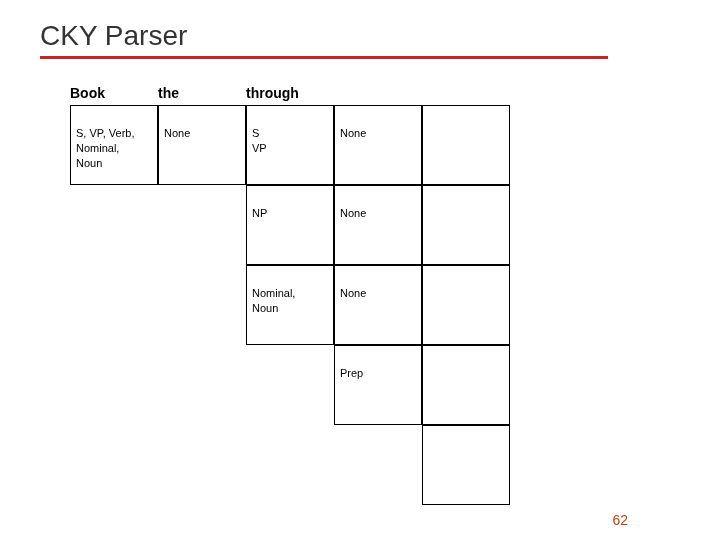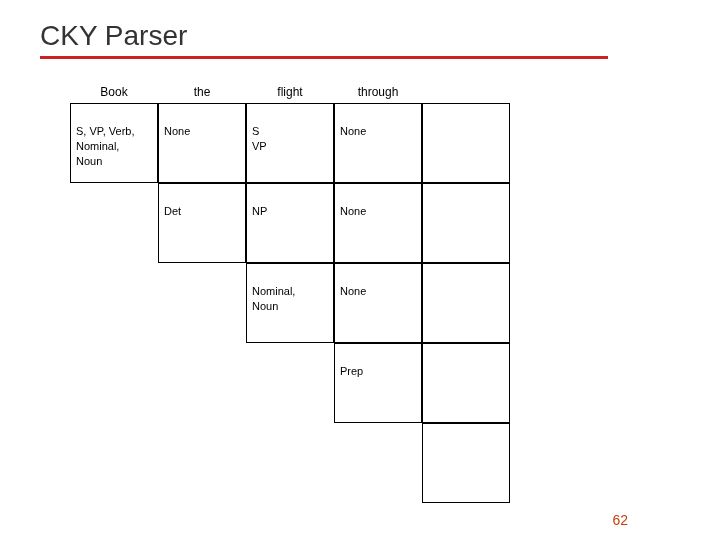--- a/index.html
+++ b/index.html
@@ -70,24 +70,23 @@
       border: none;
       background: transparent;
     }
 
     .cell-content {
       font-size: 11px;
       line-height: 1.35;
     }
 
     .word-label {
-      font-weight: normal;
-      font-size: 12px;
+      font-weight: bold;
+      font-size: 14px;
       width: 88px;
-      text-align: center;
       padding: 6px 0 4px 0;
     }
 
     .page-number {
       position: absolute;
       bottom: 12px;
       right: 20px;
       font-size: 14px;
       color: #c2410c;
     }
@@ -99,42 +98,38 @@
   <div class="title-area">
     <h1 class="page-title">CKY Parser</h1>
     <div class="red-line"></div>
   </div>
 
   <div class="cky-layout">
 
     <div class="header-row">
       <div class="word-label">Book</div>
       <div class="word-label">the</div>
-      <div class="word-label">flight</div>
       <div class="word-label">through</div>
     </div>
 
     <div style="display:flex; flex-direction:row;">
 
       <div style="display:flex; flex-direction:column;">
         <div class="cell">
           <span class="cell-content">S, VP, Verb,<br>Nominal,<br>Noun</span>
         </div>
         <div class="cell empty"></div>
         <div class="cell empty"></div>
         <div class="cell empty"></div>
         <div class="cell empty"></div>
       </div>
 
       <div style="display:flex; flex-direction:column;">
         <div class="cell">
           <span class="cell-content">None</span>
-        </div>
-        <div class="cell">
-          <span class="cell-content">Det</span>
         </div>
         <div class="cell empty"></div>
         <div class="cell empty"></div>
         <div class="cell empty"></div>
       </div>
 
       <div style="display:flex; flex-direction:column;">
         <div class="cell">
           <span class="cell-content">S<br>VP</span>
         </div>

